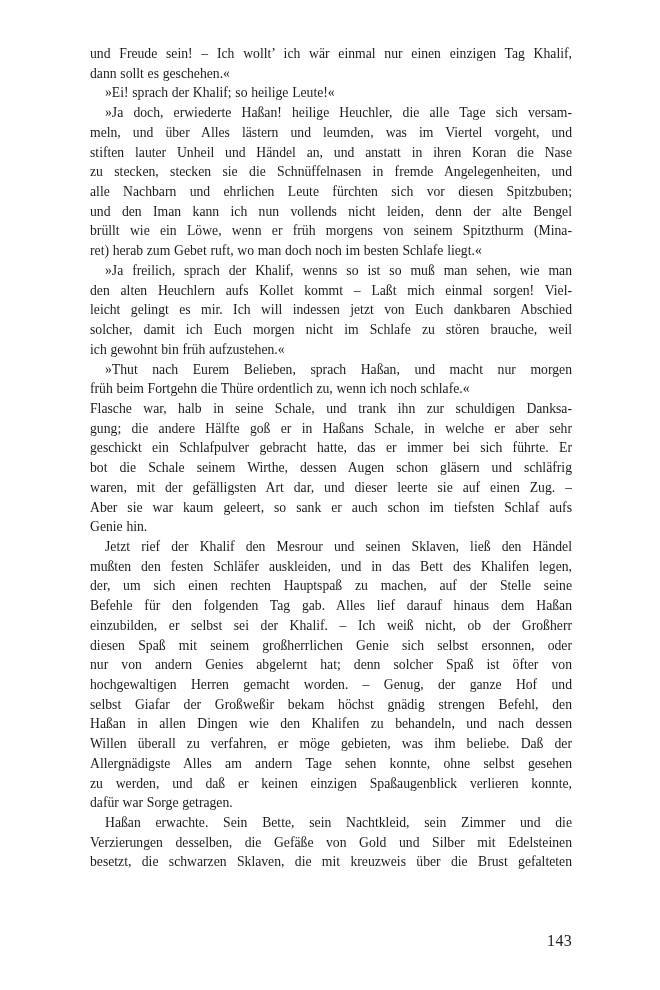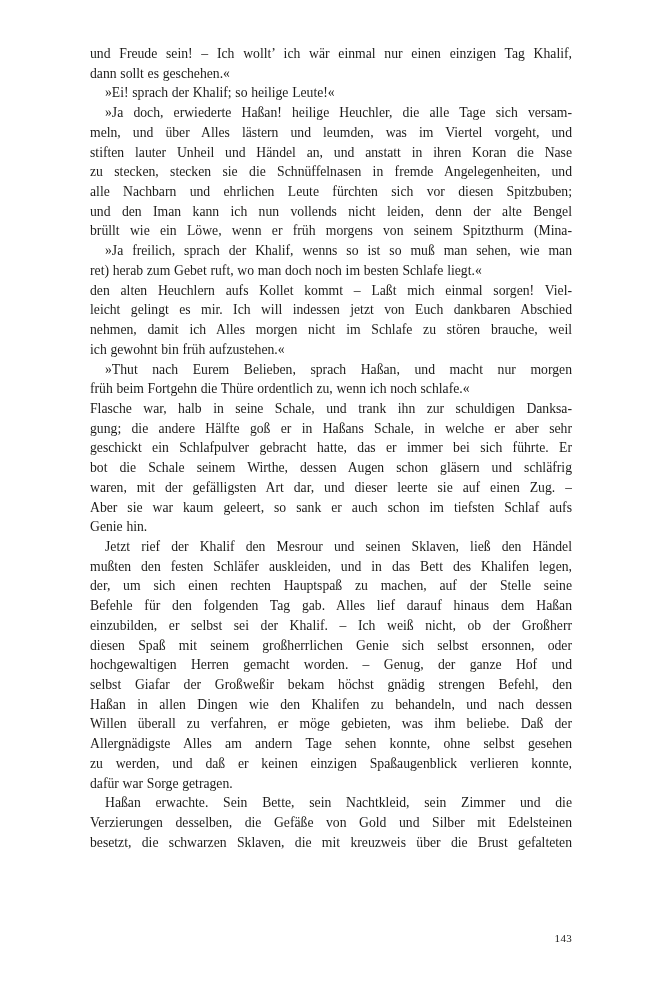--- a/index.html
+++ b/index.html
@@ -39,61 +39,62 @@
     -moz-text-align-last:left;
   }
   .line.indent{
     text-indent:15px;
   }
   .page-number{
     position:absolute;
     left:90px;top:932px;
     width:482px;
     text-align:right;
-    font-size:11px;
+    font-size:16px;
     letter-spacing:0.3px;
     color:var(--ink);
   }
 </style>
 </head>
 <body>
 
 <main class="page">
   <div class="text-block" id="text-block">
       <div class="line">und Freude sein! – Ich wollt’ ich wär einmal nur einen einzigen Tag Khalif,</div>
       <div class="line last">dann sollt es geschehen.«</div>
       <div class="line indent last">»Ei! sprach der Khalif; so heilige Leute!«</div>
       <div class="line indent">»Ja doch, erwiederte Haßan! heilige Heuchler, die alle Tage sich versam-</div>
       <div class="line">meln, und über Alles lästern und leumden, was im Viertel vorgeht, und</div>
       <div class="line">stiften lauter Unheil und Händel an, und anstatt in ihren Koran die Nase</div>
       <div class="line">zu stecken, stecken sie die Schnüffelnasen in fremde Angelegenheiten, und</div>
       <div class="line">alle Nachbarn und ehrlichen Leute fürchten sich vor diesen Spitzbuben;</div>
       <div class="line">und den Iman kann ich nun vollends nicht leiden, denn der alte Bengel</div>
       <div class="line">brüllt wie ein Löwe, wenn er früh morgens von seinem Spitzthurm (Mina-</div>
+      <div class="line last">ret) herab zum Gebet ruft, wo man doch noch im besten Schlafe liegt.«</div>
       <div class="line indent">»Ja freilich, sprach der Khalif, wenns so ist so muß man sehen, wie man</div>
-      <div class="line last">ret) herab zum Gebet ruft, wo man doch noch im besten Schlafe liegt.«</div>
       <div class="line">den alten Heuchlern aufs Kollet kommt – Laßt mich einmal sorgen! Viel-</div>
       <div class="line">leicht gelingt es mir. Ich will indessen jetzt von Euch dankbaren Abschied</div>
-      <div class="line">nehmen, damit ich Alles morgen nicht im Schlafe zu stören brauche, weil</div>
+      <div class="line">solcher, damit ich Euch morgen nicht im Schlafe zu stören brauche, weil</div>
       <div class="line last">ich gewohnt bin früh aufzustehen.«</div>
       <div class="line indent">»Thut nach Eurem Belieben, sprach Haßan, und macht nur morgen</div>
       <div class="line last">früh beim Fortgehn die Thüre ordentlich zu, wenn ich noch schlafe.«</div>
       <div class="line">Flasche war, halb in seine Schale, und trank ihn zur schuldigen Danksa-</div>
       <div class="line">gung; die andere Hälfte goß er in Haßans Schale, in welche er aber sehr</div>
       <div class="line">geschickt ein Schlafpulver gebracht hatte, das er immer bei sich führte. Er</div>
       <div class="line">bot die Schale seinem Wirthe, dessen Augen schon gläsern und schläfrig</div>
       <div class="line">waren, mit der gefälligsten Art dar, und dieser leerte sie auf einen Zug. –</div>
       <div class="line">Aber sie war kaum geleert, so sank er auch schon im tiefsten Schlaf aufs</div>
       <div class="line last">Genie hin.</div>
       <div class="line indent">Jetzt rief der Khalif den Mesrour und seinen Sklaven, ließ den Händel</div>
       <div class="line">mußten den festen Schläfer auskleiden, und in das Bett des Khalifen legen,</div>
       <div class="line">der, um sich einen rechten Hauptspaß zu machen, auf der Stelle seine</div>
       <div class="line">Befehle für den folgenden Tag gab. Alles lief darauf hinaus dem Haßan</div>
       <div class="line">einzubilden, er selbst sei der Khalif. – Ich weiß nicht, ob der Großherr</div>
       <div class="line">diesen Spaß mit seinem großherrlichen Genie sich selbst ersonnen, oder</div>
+      <div class="line">nur von andern Genies abgelernt hat; denn solcher Spaß ist öfter von</div>
       <div class="line">hochgewaltigen Herren gemacht worden. – Genug, der ganze Hof und</div>
       <div class="line">selbst Giafar der Großweßir bekam höchst gnädig strengen Befehl, den</div>
       <div class="line">Haßan in allen Dingen wie den Khalifen zu behandeln, und nach dessen</div>
       <div class="line">Willen überall zu verfahren, er möge gebieten, was ihm beliebe. Daß der</div>
       <div class="line">Allergnädigste Alles am andern Tage sehen konnte, ohne selbst gesehen</div>
       <div class="line">zu werden, und daß er keinen einzigen Spaßaugenblick verlieren konnte,</div>
       <div class="line last">dafür war Sorge getragen.</div>
       <div class="line indent">Haßan erwachte. Sein Bette, sein Nachtkleid, sein Zimmer und die</div>
       <div class="line">Verzierungen desselben, die Gefäße von Gold und Silber mit Edelsteinen</div>
       <div class="line">besetzt, die schwarzen Sklaven, die mit kreuzweis über die Brust gefalteten</div>

